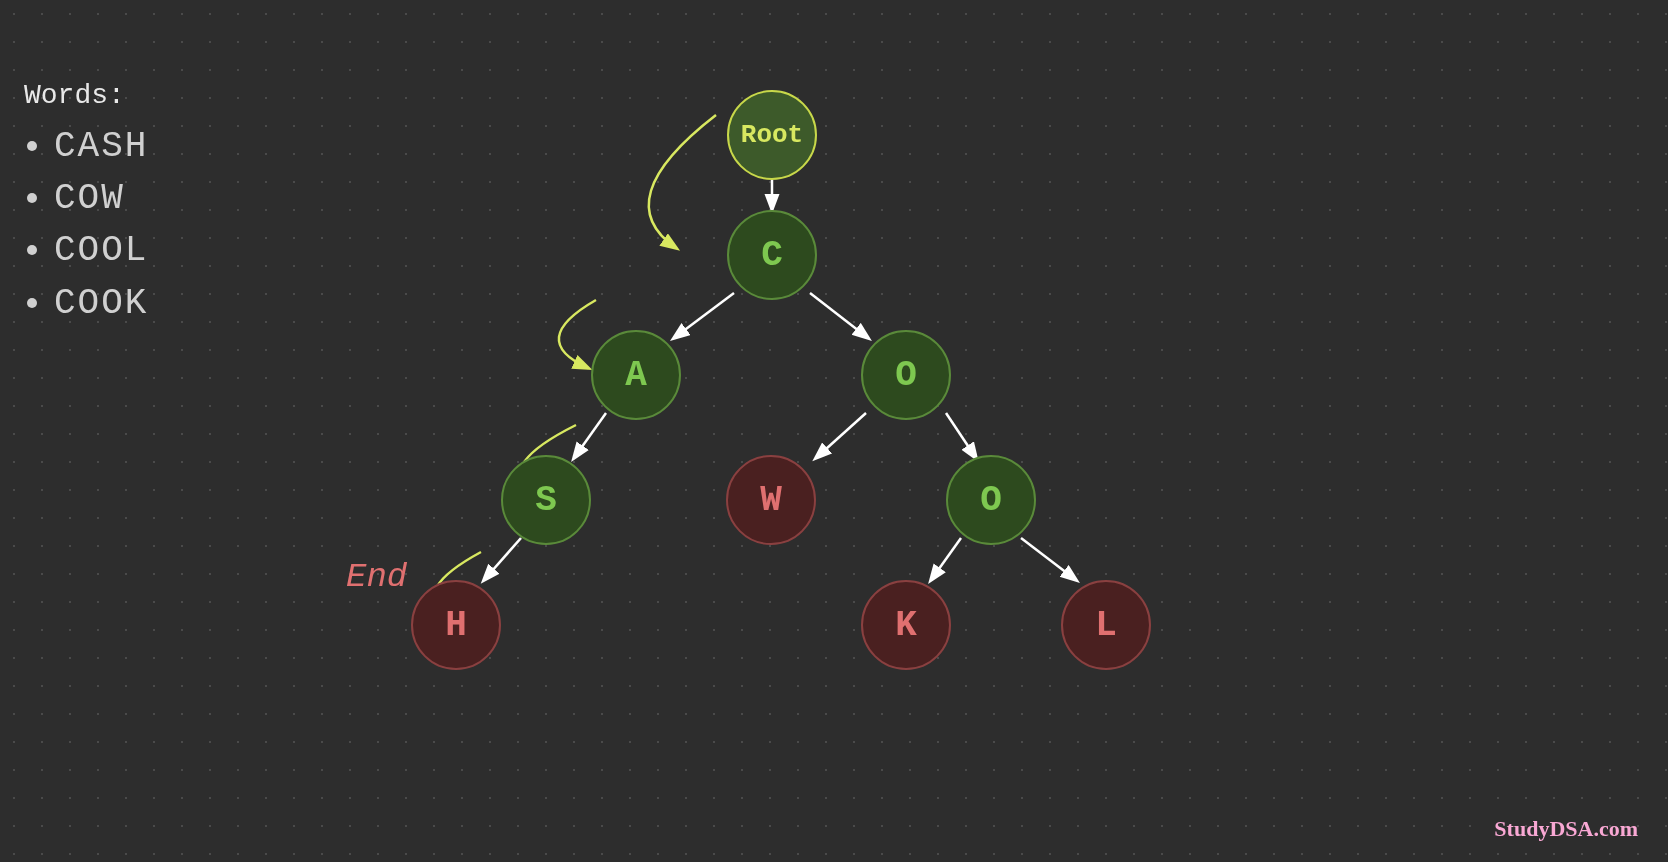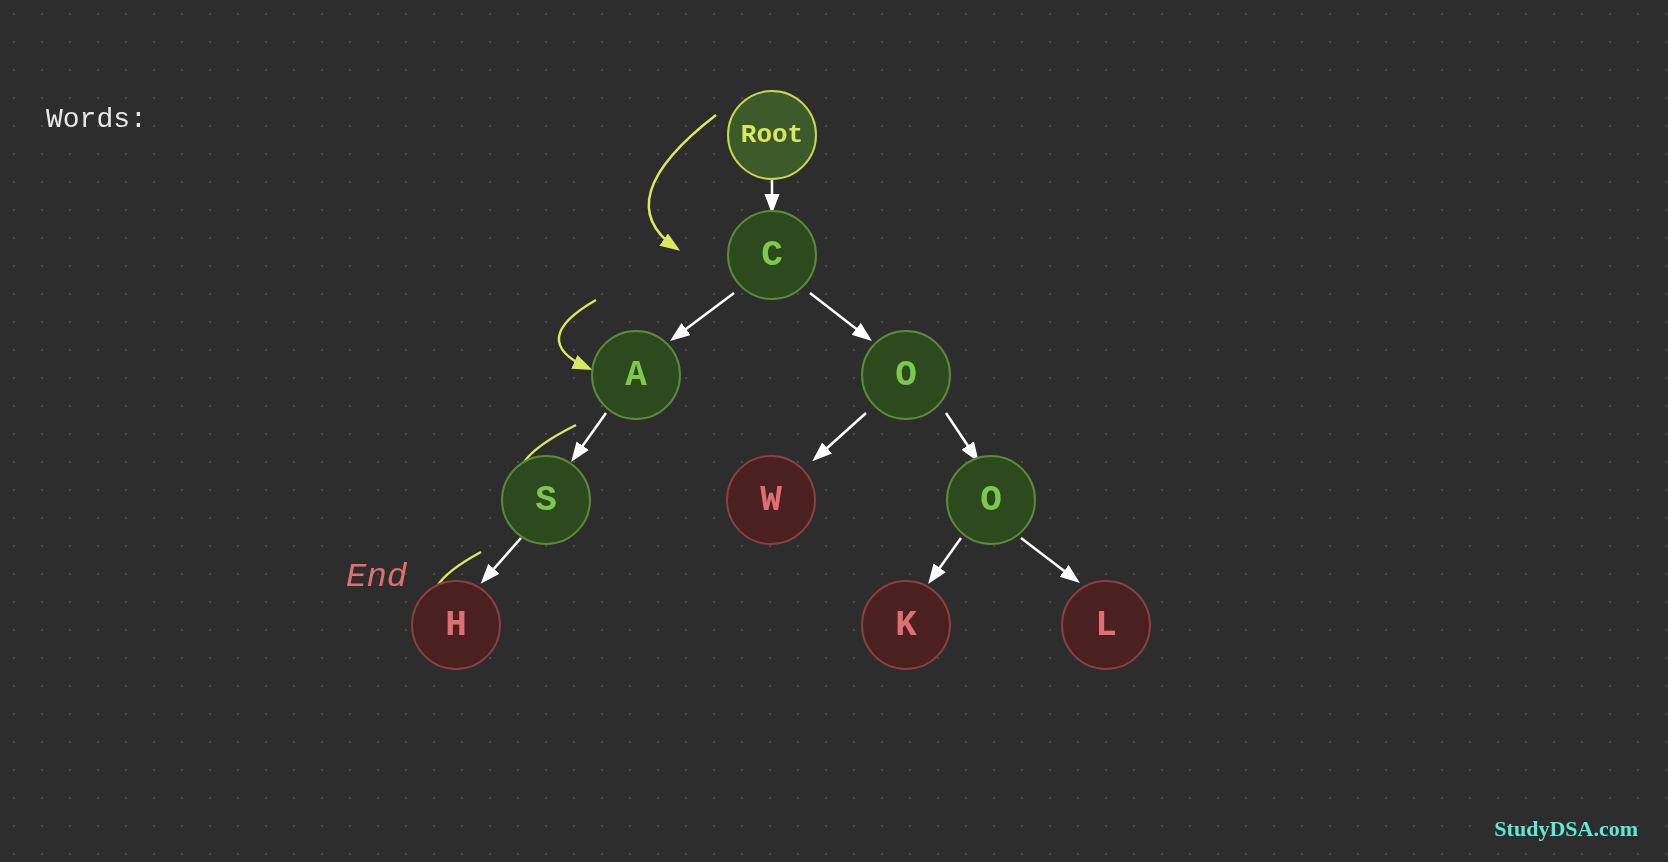--- a/index.html
+++ b/index.html
@@ -19,25 +19,24 @@
       position: absolute;
       inset: 0;
       background-image: radial-gradient(circle, #4a4a4a 1px, transparent 1px);
       background-size: 28px 28px;
       pointer-events: none;
       z-index: 0;
     }
 
     .words-panel {
       position: absolute;
-      left: 46px;
+      left: 24px;
       top: 80px;
       color: #e0e0e0;
       z-index: 10;
-      margin-top: 24px;
     }
 
     .words-title {
       font-size: 28px;
       font-weight: normal;
       margin-bottom: 10px;
       color: #e8e8e8;
     }
 
     .words-list {
@@ -116,35 +115,41 @@
       color: #e07070;
       font-size: 34px;
       z-index: 10;
       font-style: italic;
     }
 
     .watermark {
       position: absolute;
       bottom: 20px;
       right: 30px;
-      color: #5eead4;
+      color: #f9a8d4;
       font-size: 22px;
       z-index: 10;
       font-family: Georgia, serif;
     }
 
     .watermark span {
       font-weight: bold;
     }
   </style>
 </head>
 <body>
 
 <div class="words-panel">
   <div class="words-title">Words:</div>
+  <ul class="words-list">
+    <li>CASH</li>
+    <li>COW</li>
+    <li>COOL</li>
+    <li>COOK</li>
+  </ul>
 </div>
 
 <div class="tree-container">
 
   <svg class="arrows-svg">
     <defs>
       <marker id="arrowWhite" markerWidth="8" markerHeight="8" refX="6" refY="3" orient="auto">
         <path d="M0,0 L0,6 L8,3 z" fill="white"></path>
       </marker>
       <marker id="arrowYellow" markerWidth="8" markerHeight="8" refX="6" refY="3" orient="auto">

